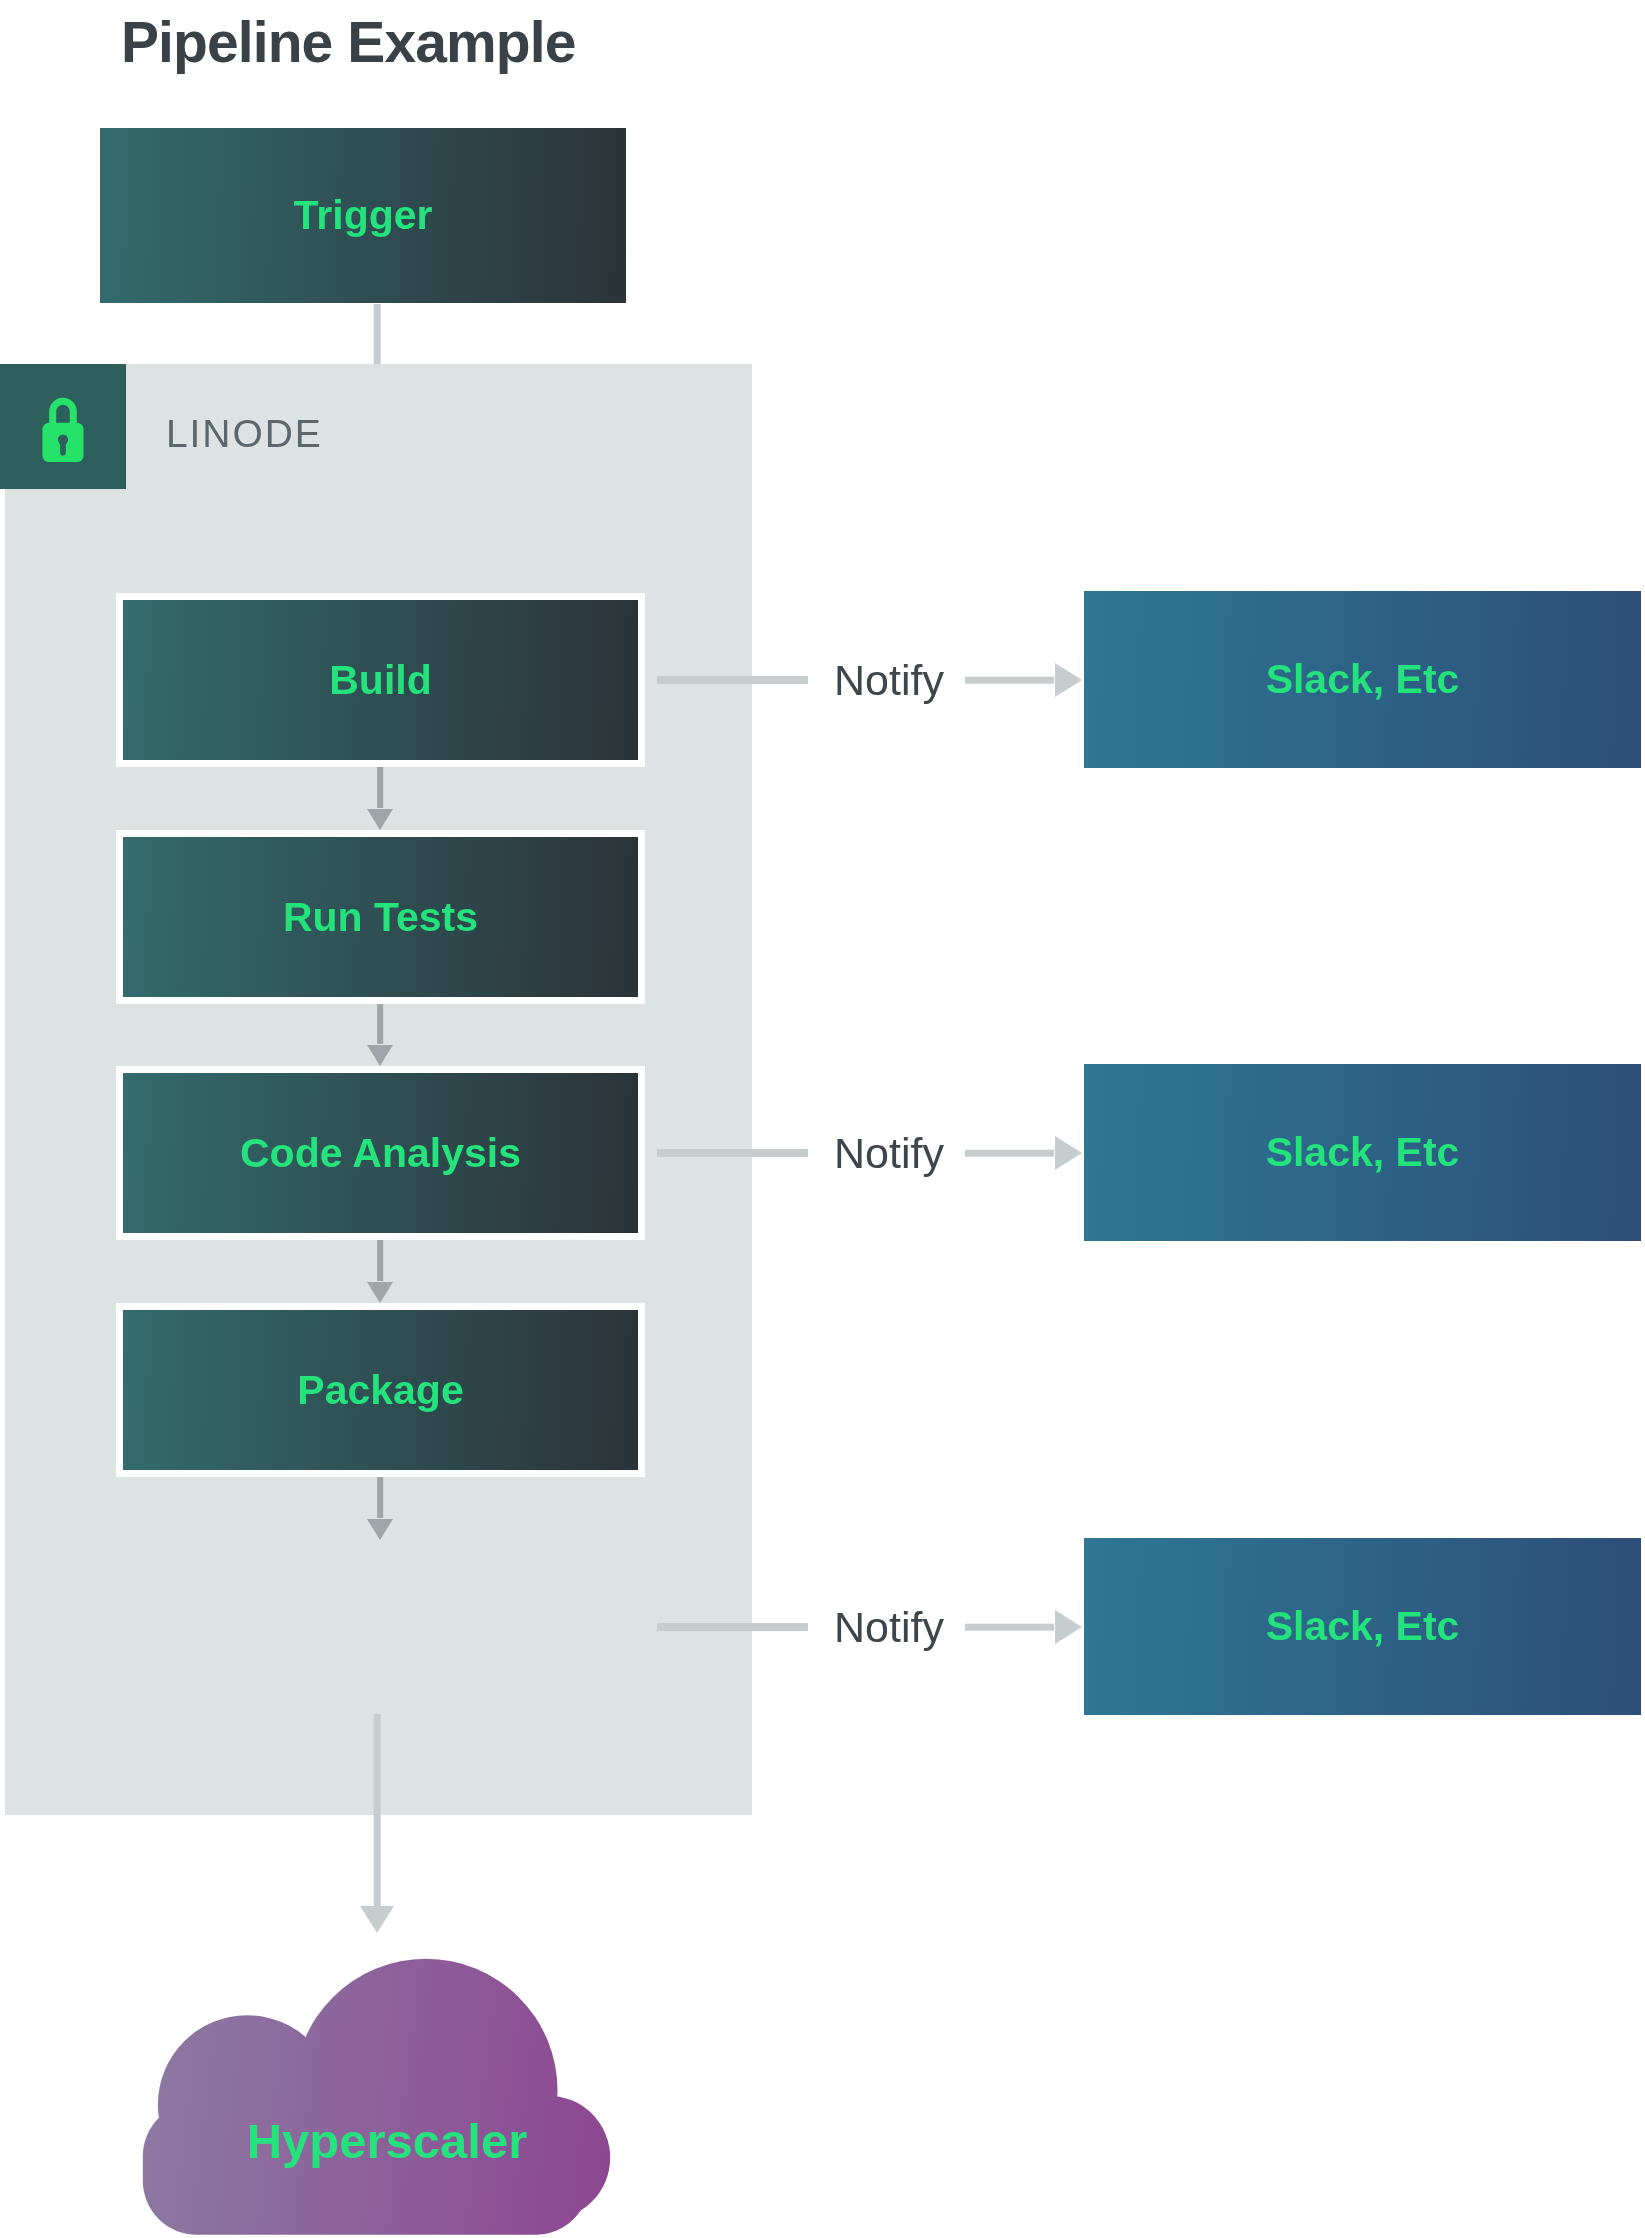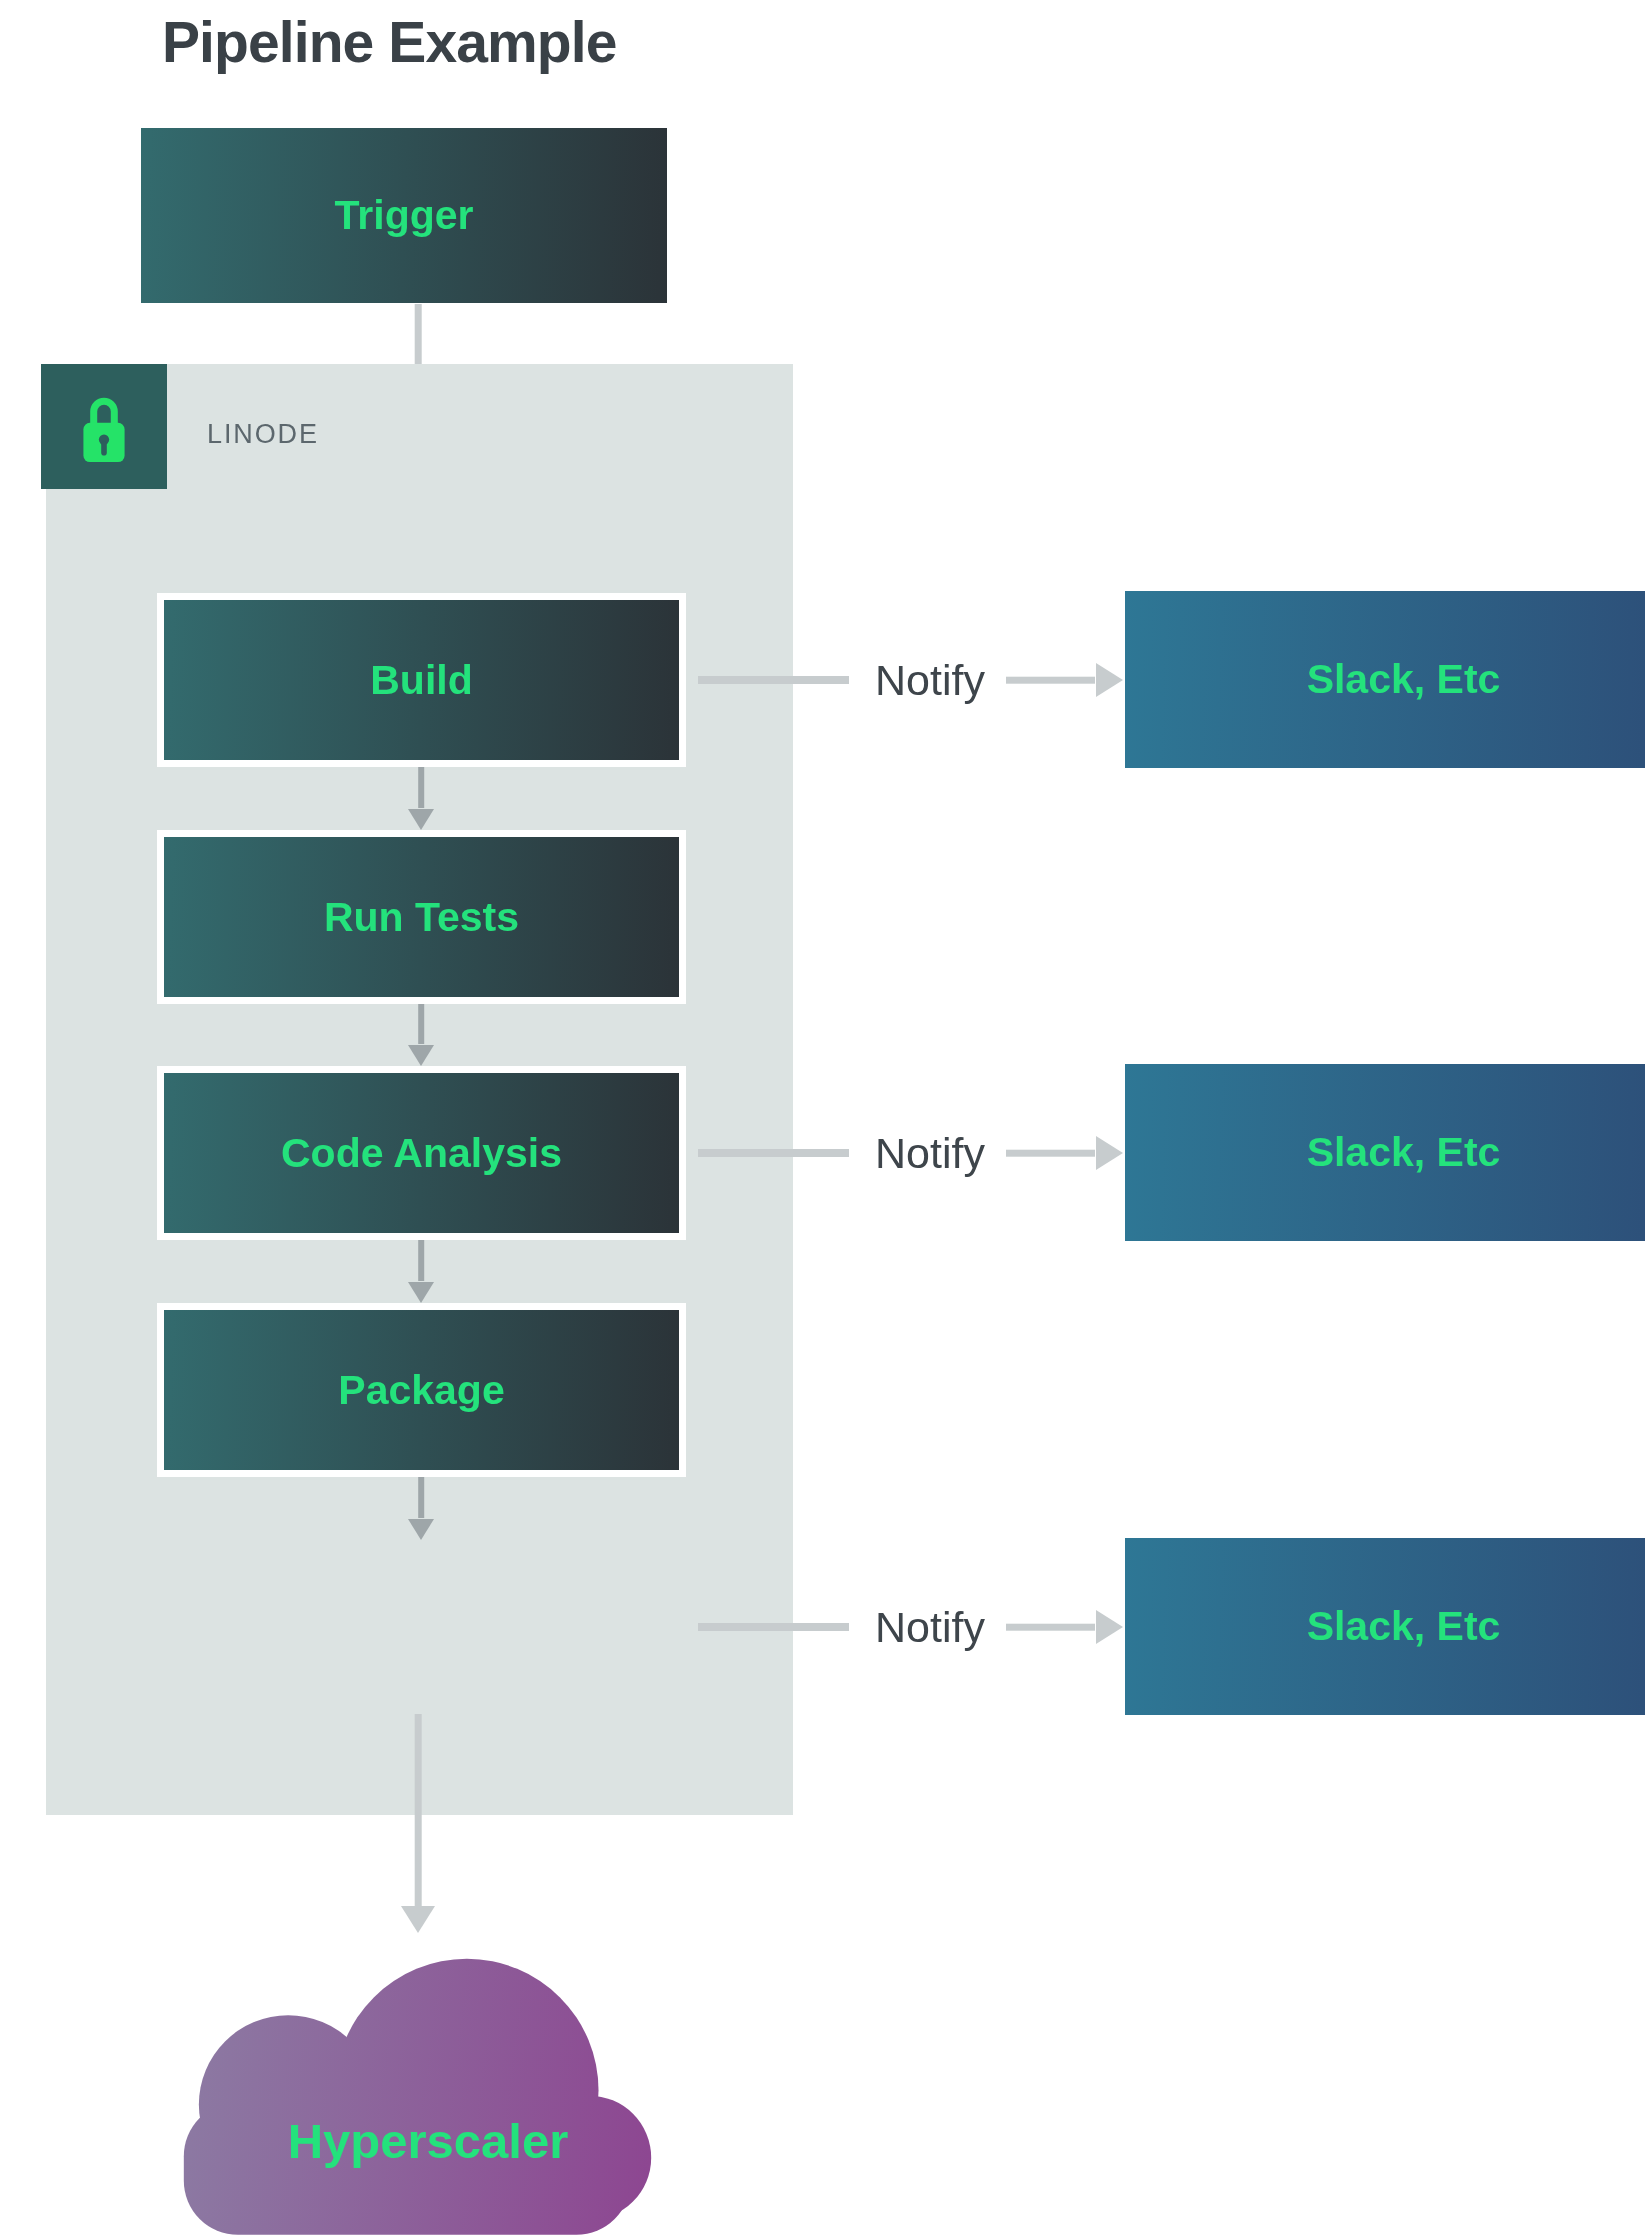--- a/index.html
+++ b/index.html
@@ -20,21 +20,21 @@
     --arrow-dark:#9ea6a9;
   }
   html,body{margin:0;padding:0;background:#ffffff;}
   #root{
     position:relative;
     width:1645px;height:2239px;
     background:#ffffff;
     font-family:"Liberation Sans", sans-serif;
     overflow:hidden;
   }
-  .abs{position:absolute;margin-left:41px;}
+  .abs{position:absolute;}
 
   .page-title{
     left:121px;top:8.5px;
     font-size:57px;font-weight:800;
     letter-spacing:-0.9px;
     color:var(--title-text);
     white-space:nowrap;
   }
 
   
@@ -54,21 +54,21 @@
     left:4.7px;top:364px;width:747px;height:1451px;
     background:var(--container-bg);
   }
   .lock-badge{
     left:0px;top:364px;width:126px;height:125px;
     background:var(--badge-bg);
     display:flex;align-items:center;justify-content:center;
   }
   .linode-label{
     left:166px;top:408px;width:282px;height:52px;
-    font-size:27px;font-weight:400;letter-spacing:1.9px;
+    font-size:39px;font-weight:400;letter-spacing:1.9px;
     color:var(--linode-text);
     display:flex;align-items:center;
   }
 
   .stage{
     left:116px;width:529px;height:174px;
     background:#ffffff;
     box-sizing:border-box;padding:7px;
   }
   .stage .inner{width:100%;height:100%;}

